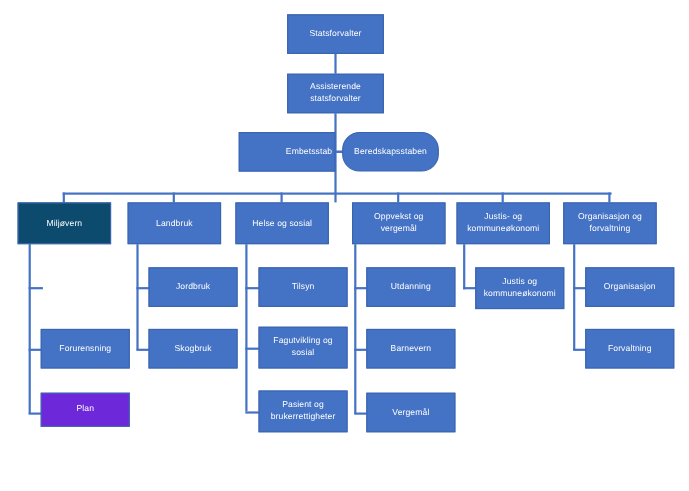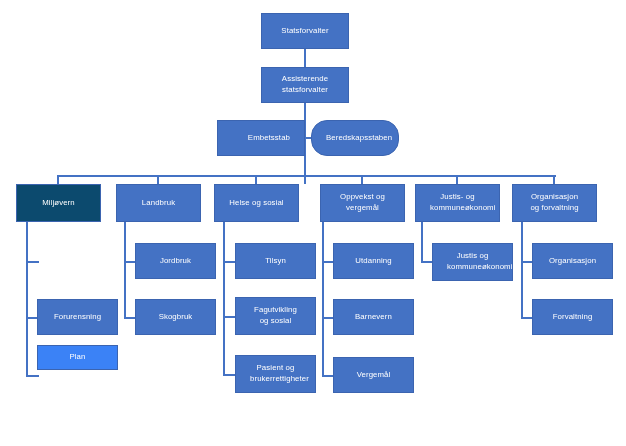--- a/index.html
+++ b/index.html
@@ -24,21 +24,21 @@
     background: #4472C4;
     border: 1px solid #3B64B0;
     color: #ffffff;
     display: flex;
     align-items: center;
     justify-content: center;
     text-align: center;
     font-size: 7.8px;
     line-height: 1.35;
     letter-spacing: 0.1px;
-    padding: 2px 14px;
+    padding: 2px 2px;
     font-family: "Liberation Sans", sans-serif;
     -webkit-font-smoothing: antialiased;
   }
   .org-box span {
     display: block;
     width: 100%;
   }
   .conn {
     position: absolute;
     background: #4472C4;
@@ -107,21 +107,21 @@
     </div>
     <div class="org-box" style="left: 415px; top: 184px; width: 85px; height: 38px; background: rgb(68, 114, 196); color: rgb(255, 255, 255);">
       <span>Justis- og kommuneøkonomi</span>
     </div>
     <div class="org-box" style="left: 512px; top: 184px; width: 85px; height: 38px; background: rgb(68, 114, 196); color: rgb(255, 255, 255);">
       <span>Organisasjon og forvaltning</span>
     </div>
     <div class="org-box" style="left: 37px; top: 299px; width: 81px; height: 36px; background: rgb(68, 114, 196); color: rgb(255, 255, 255);">
       <span>Forurensning</span>
     </div>
-    <div class="org-box" style="left: 37px; top: 345px; width: 81px; height: 25px; background: #3b82f6; color: rgb(255, 255, 255);">
+    <div class="org-box" style="left: 37px; top: 357px; width: 81px; height: 31px; background: #6d28d9; color: rgb(255, 255, 255);">
       <span>Plan</span>
     </div>
     <div class="org-box" style="left: 135px; top: 243px; width: 81px; height: 36px; background: rgb(68, 114, 196); color: rgb(255, 255, 255);">
       <span>Jordbruk</span>
     </div>
     <div class="org-box" style="left: 135px; top: 299px; width: 81px; height: 36px; background: rgb(68, 114, 196); color: rgb(255, 255, 255);">
       <span>Skogbruk</span>
     </div>
     <div class="org-box" style="left: 235px; top: 243px; width: 81px; height: 36px; background: rgb(68, 114, 196); color: rgb(255, 255, 255);">
       <span>Tilsyn</span>

